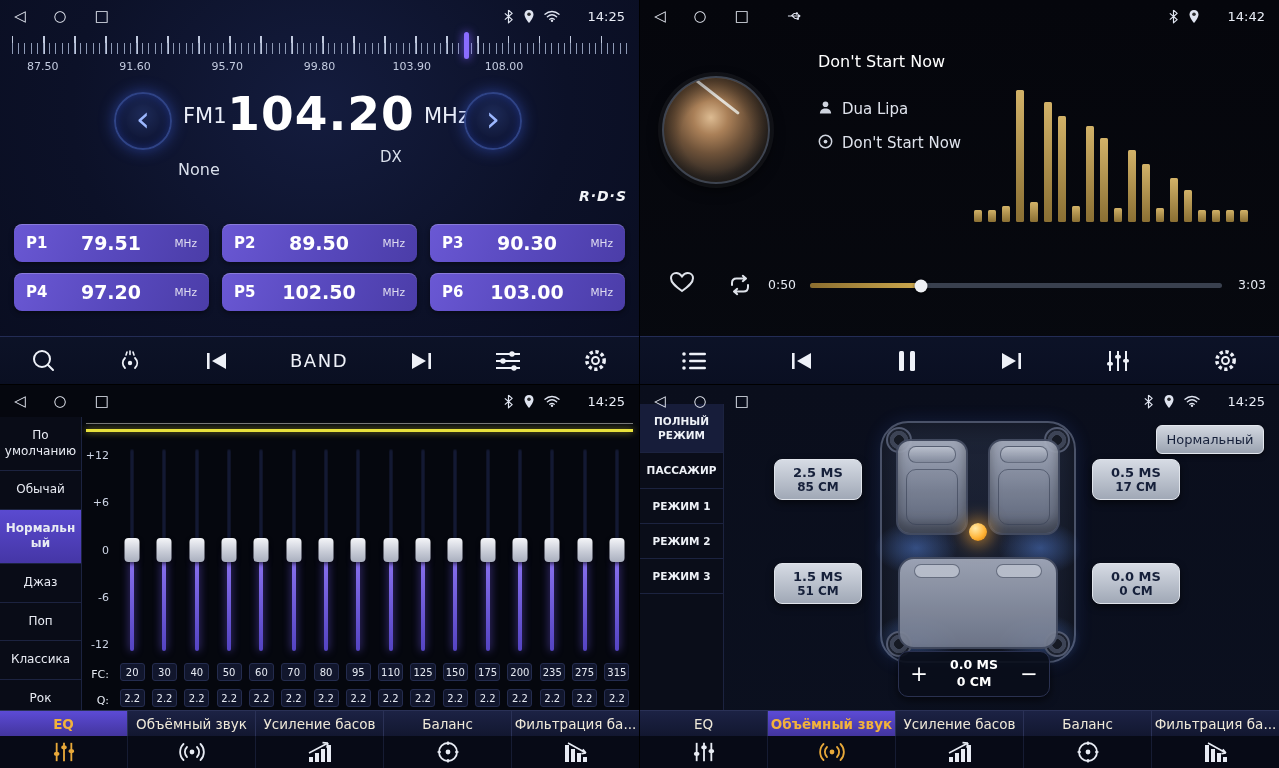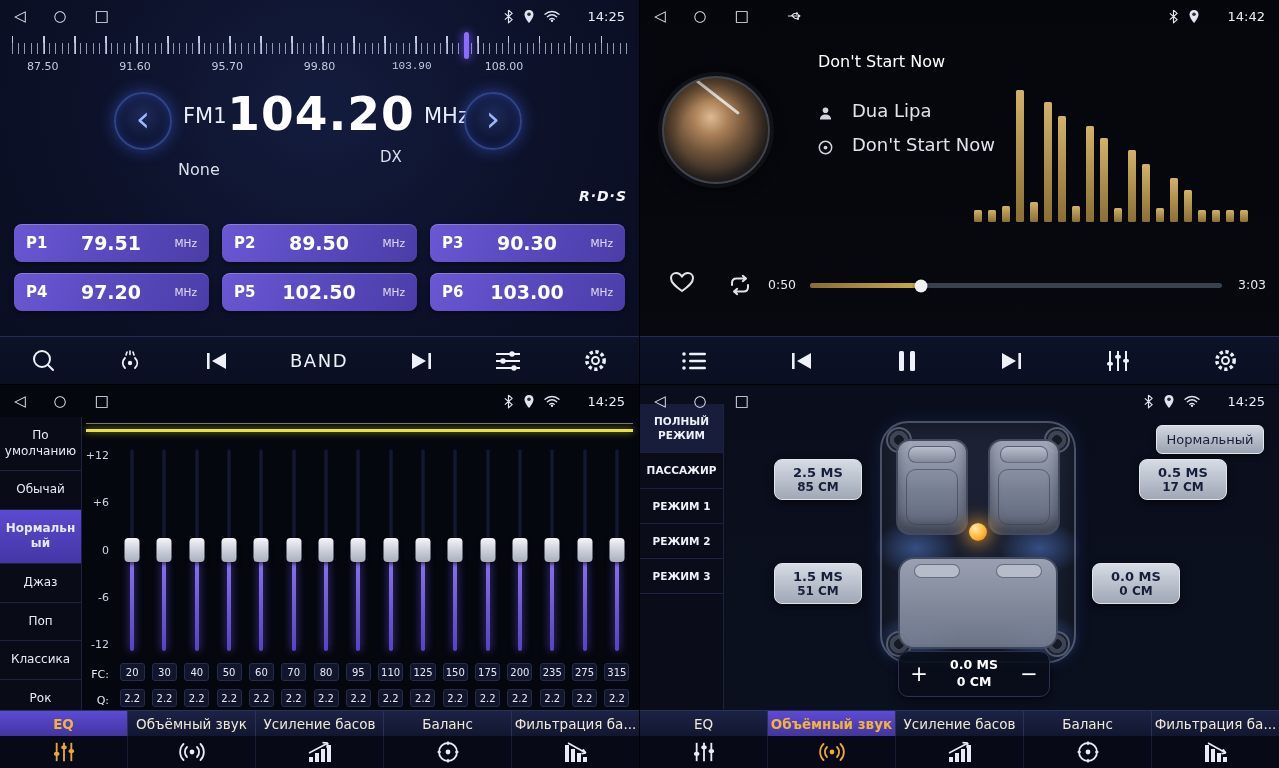--- a/index.html
+++ b/index.html
@@ -53,21 +53,21 @@
 .tb{display:flex;align-items:center;justify-content:center;cursor:pointer;color:#eef1f8}
 .tb svg{display:block}
 .band-btn{font-size:18px;letter-spacing:1.5px}
 
 .album{position:absolute;left:22px;top:76px;width:108px;height:108px;border-radius:50%;border:2px solid #3e4450;overflow:hidden;
  background:radial-gradient(circle at 45% 38%,#dcbb92 0%,#aa8058 20%,#6e5239 42%,#2c2622 70%,#131110 100%);
  box-shadow:0 0 0 4px rgba(255,255,255,.05),0 5px 14px rgba(0,0,0,.65)}
 .album .streak{position:absolute;left:16px;top:14px;width:66px;height:3px;border-radius:2px;background:linear-gradient(90deg,#ffffff,#d8d2c6);transform:rotate(38deg)}
 .album .vign{position:absolute;inset:0;border-radius:50%;background:radial-gradient(circle at 50% 55%,transparent 45%,rgba(0,0,0,.55) 90%)}
 .track-title{position:absolute;left:178px;top:52px;font-size:16px;color:#fff}
-.meta-row{position:absolute;left:178px;display:flex;align-items:flex-end;gap:19px;color:#dfe3ec;font-size:18px}
+.meta-row{position:absolute;left:178px;display:flex;align-items:flex-start;gap:9px;color:#dfe3ec;font-size:15px}
 .meta-row.artist{top:100px}
 .meta-row.albumname{top:134px}
 .meta-row svg{display:block;color:#cfd4de}
 .spectrum{position:absolute;left:334px;top:84px;width:284px;height:138px;display:flex;align-items:flex-end;gap:6px}
 .spectrum .bar{width:8px;border-radius:1.5px;background:linear-gradient(180deg,#d2b268,#8a6f33)}
 .pl-icon{position:absolute;color:#dfe3ea;cursor:pointer}
 .pl-icon svg{display:block}
 .heart{left:28px;top:270px}
 .repeat{left:86px;top:274px}
 .elapsed{position:absolute;left:128px;top:277px;font-size:12.5px;color:#e6eaf2}
@@ -176,21 +176,21 @@
     </div>
 
     <div class="ruler">
       <div class="ticks"></div>
       <div class="tuner-indicator" style="left: 73.5%;"></div>
       <div class="scale-labels">
           <span style="left: 5%;">87.50</span>
           <span style="left: 20%;">91.60</span>
           <span style="left: 35%;">95.70</span>
           <span style="left: 50%;">99.80</span>
-          <span style="left: 65%; font-family: Liberation Mono, monospace;">103.90</span>
+          <span style="left: 65%;">103.90</span>
           <span style="left: 80%;">108.00</span>
         </div>
     </div>
 
     <div class="circle-btn left">
         <span>‹</span>
       </div>
     <div class="band-label">FM1</div>
     <div class="freq-big">104.20</div>
     <div class="unit-label">MHz</div>
@@ -855,21 +855,21 @@
               </g>
               <path d="M5 2 L23 12 M23 12 L18.4 12.6 M23 12 L19.8 8.4" stroke="currentColor" stroke-width="1.6" fill="none"></path>
             </svg>
           </div>
         </div>
       </div>
   <div class="delay" style="left: 134px; top: 74px;">
         <div class="ms">2.5 MS</div>
         <div class="cm">85 CM</div>
       </div>
-      <div class="delay" style="left: 452px; top: 74px; margin-left: 47px;">
+      <div class="delay" style="left: 452px; top: 74px;">
         <div class="ms">0.5 MS</div>
         <div class="cm">17 CM</div>
       </div>
       <div class="delay" style="left: 134px; top: 178px;">
         <div class="ms">1.5 MS</div>
         <div class="cm">51 CM</div>
       </div>
       <div class="delay" style="left: 452px; top: 178px;">
         <div class="ms">0.0 MS</div>
         <div class="cm">0 CM</div>

